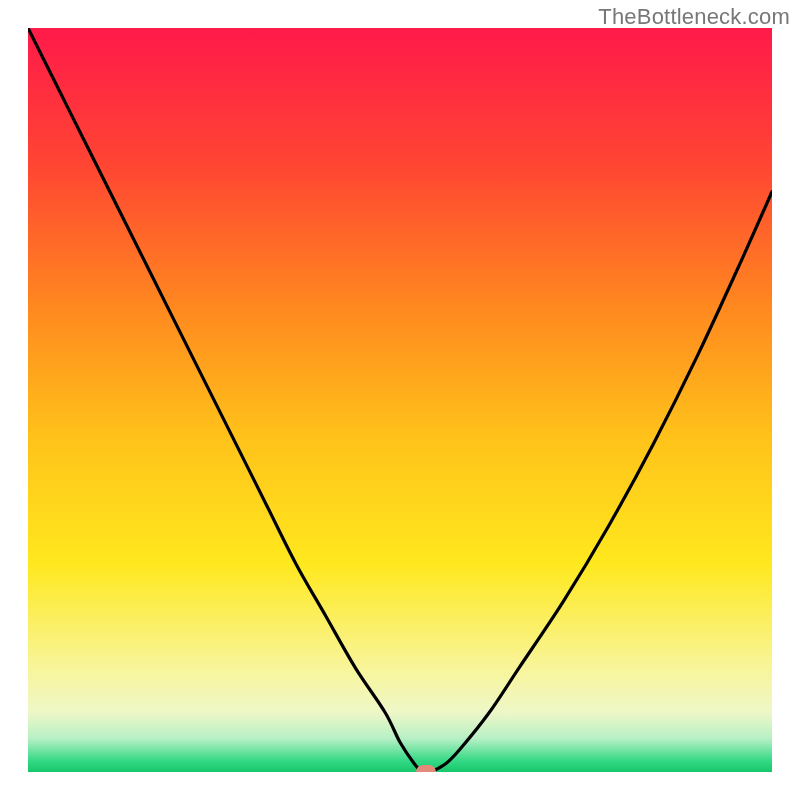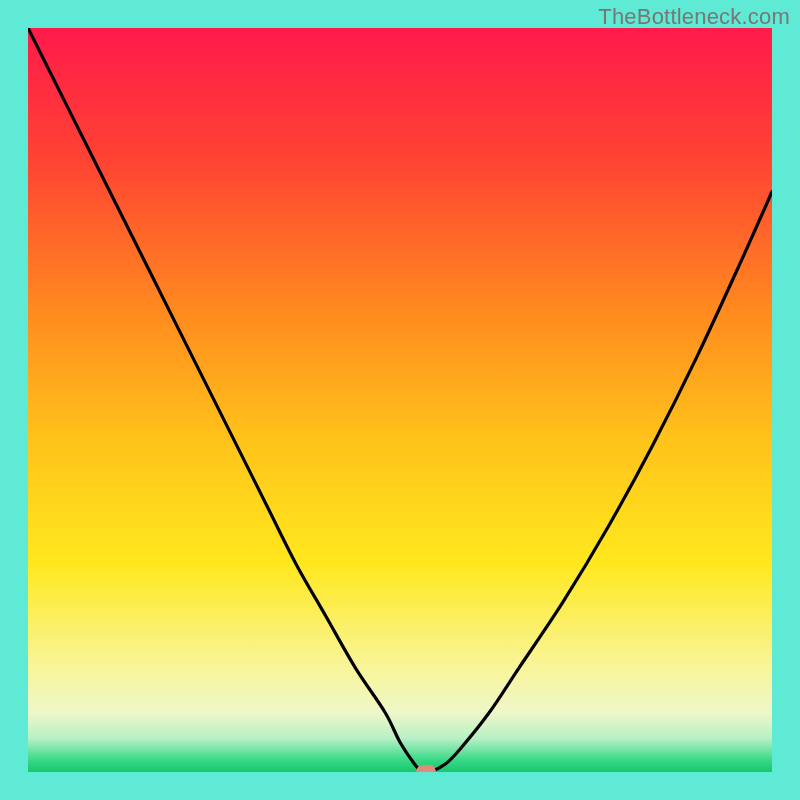--- a/index.html
+++ b/index.html
@@ -7,21 +7,21 @@
     padding: 0;
     width: 800px;
     height: 800px;
     background: #000;
     font-family: Arial, Helvetica, sans-serif;
   }
   .frame {
     position: relative;
     width: 800px;
     height: 800px;
-    background: #5eead4;
+    background: #ffffff;
   }
   .attribution {
     position: absolute;
     top: 4px;
     right: 10px;
     color: #777;
     font-size: 22px;
     font-weight: 500;
     letter-spacing: 0.2px;
     z-index: 5;

